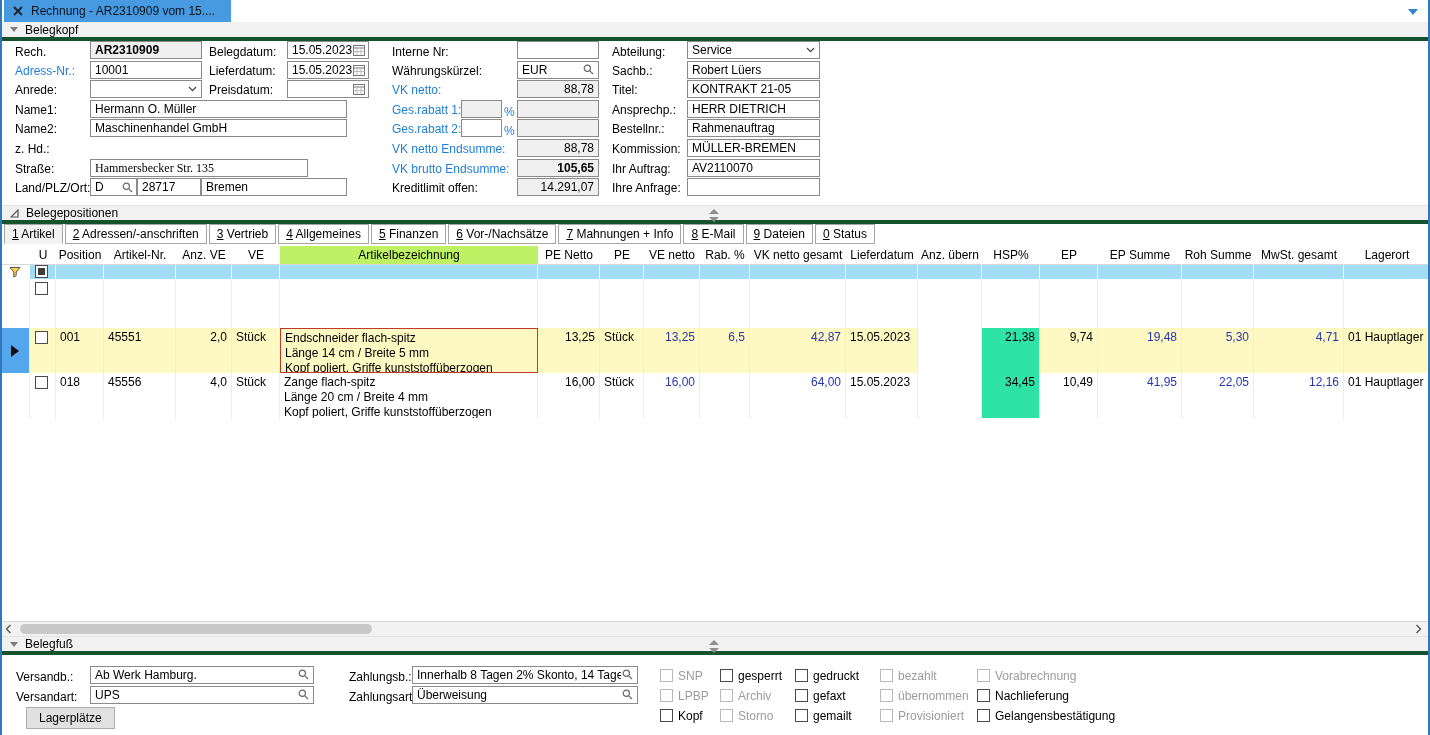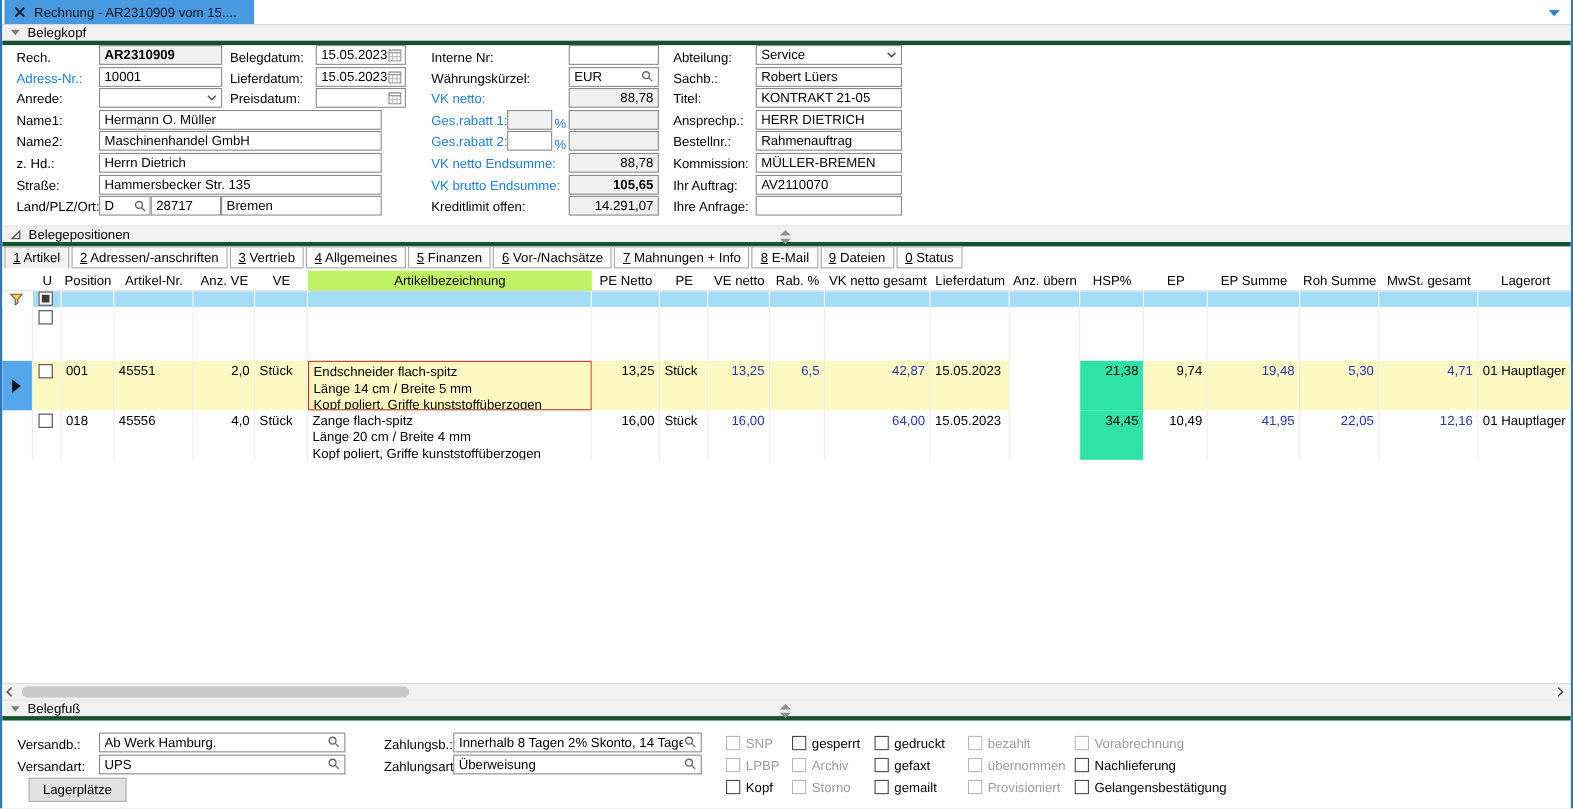--- a/index.html
+++ b/index.html
@@ -103,22 +103,21 @@
   <div class="fld combo" style="left:88px;top:80px;width:112px;">
     <span></span>
     <span>
         <svg width="9" height="6" viewBox="0 0 9 6">
           <polyline points="1,1 4.5,4.6 8,1" fill="none" stroke="#444" stroke-width="1.2"></polyline>
         </svg>
       </span>
   </div>
   <input class="fld" style="left: 88px; top: 100px; width: 257px;" value="Hermann O. Müller">
   <input class="fld" style="left: 88px; top: 119px; width: 257px;" value="Maschinenhandel GmbH">
-  <input class="fld" style="left: 88px; top: 139px; width: 257px;" value="Herrn Dietrich">
-  <input class="fld" style="left: 88px; top: 159px; width: 257px;" value="Hammersbecker Str. 135">
+  <input class="fld" style="left: 88px; top: 159px; width: 218px; font-family: Liberation Serif, serif;" value="Hammersbecker Str. 135">
   <input class="fld withicon" style="left: 88px; top: 178px; width: 47px;" value="D">
   <span class="iconbox" style="left:120px;top:182px;">
       <svg width="11" height="11" viewBox="0 0 11 11">
         <circle cx="4.3" cy="4.3" r="3.1" fill="none" stroke="#666" stroke-width="1.2"></circle>
         <line x1="6.8" y1="6.8" x2="10" y2="10" stroke="#666" stroke-width="1.2"></line>
       </svg>
     </span>
   <input class="fld" style="left: 135px; top: 178px; width: 64px;" value="28717">
   <input class="fld" style="left: 199px; top: 178px; width: 146px;" value="Bremen">
 

